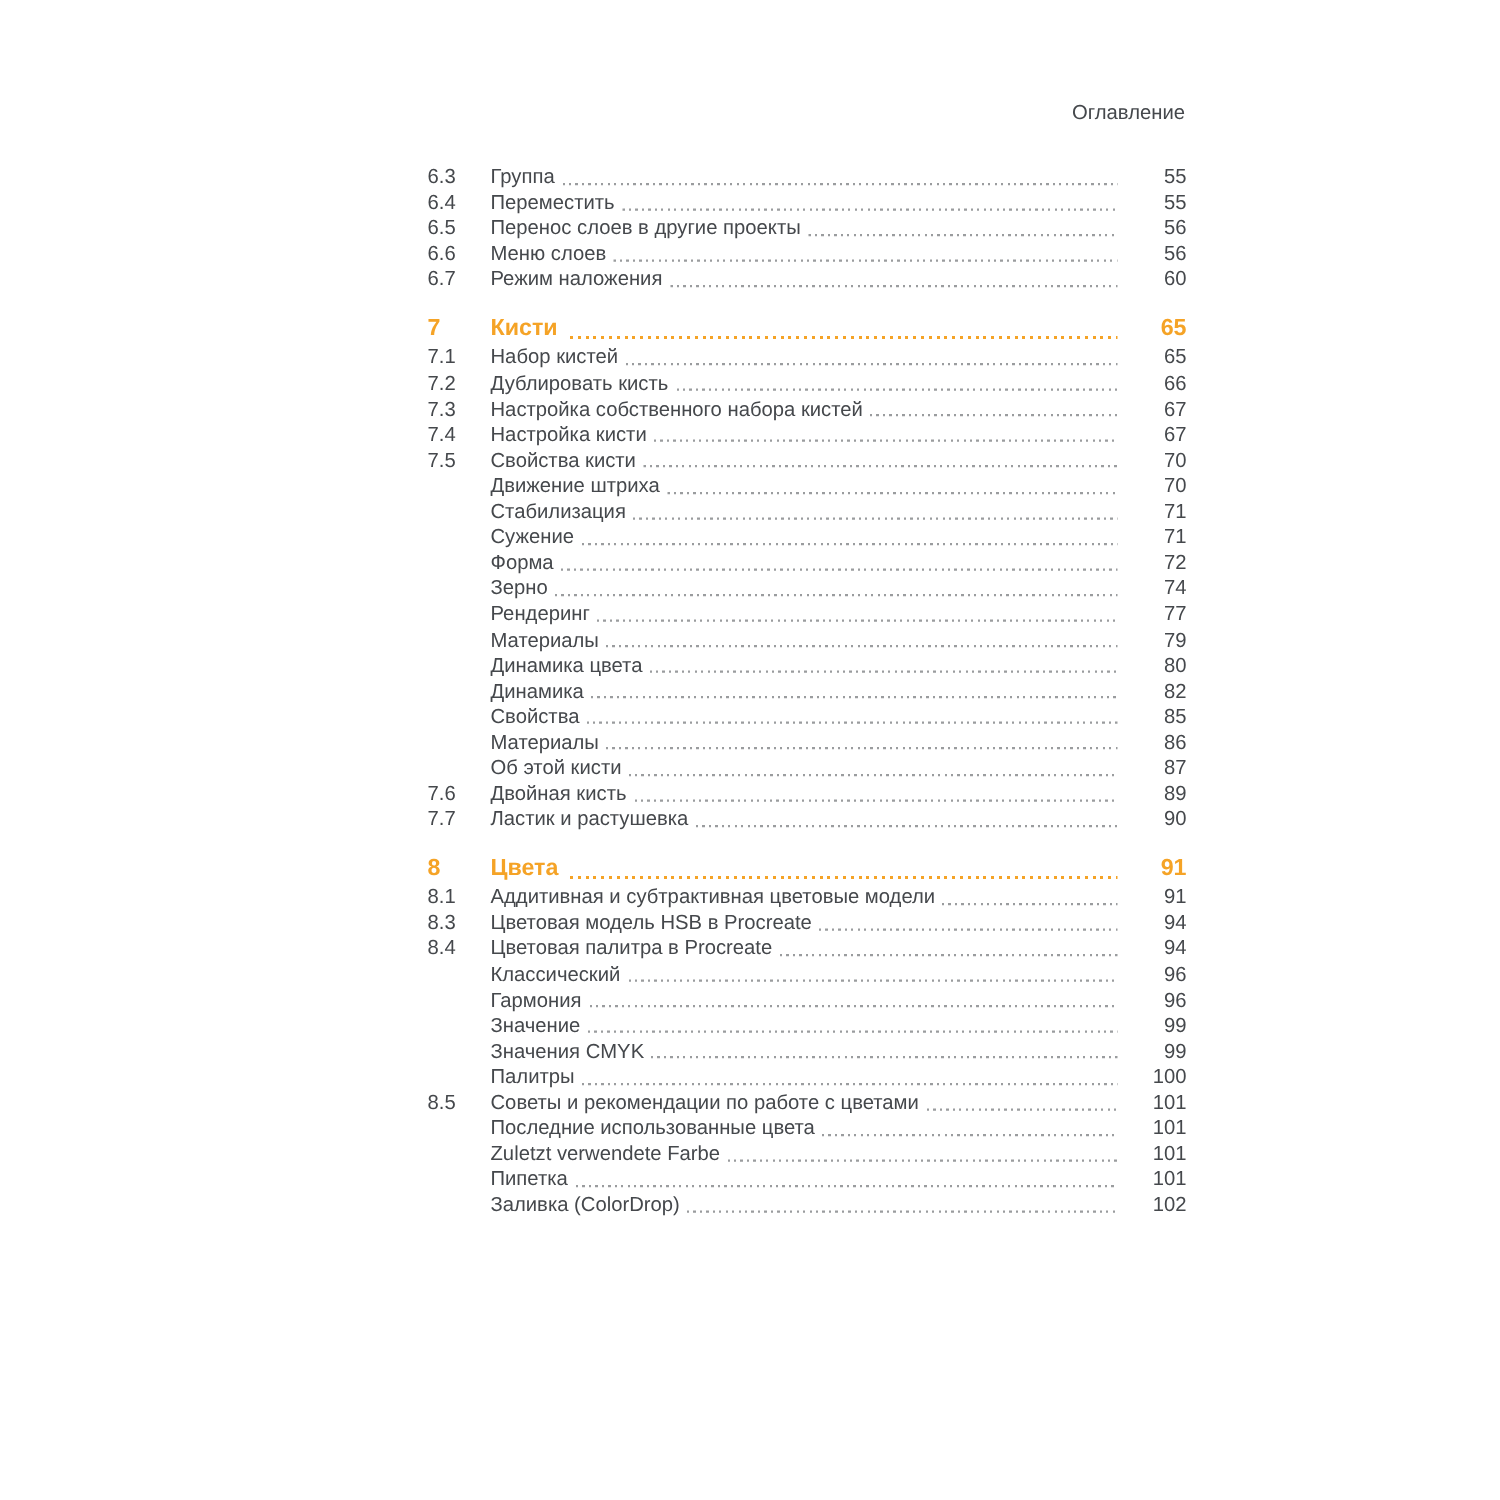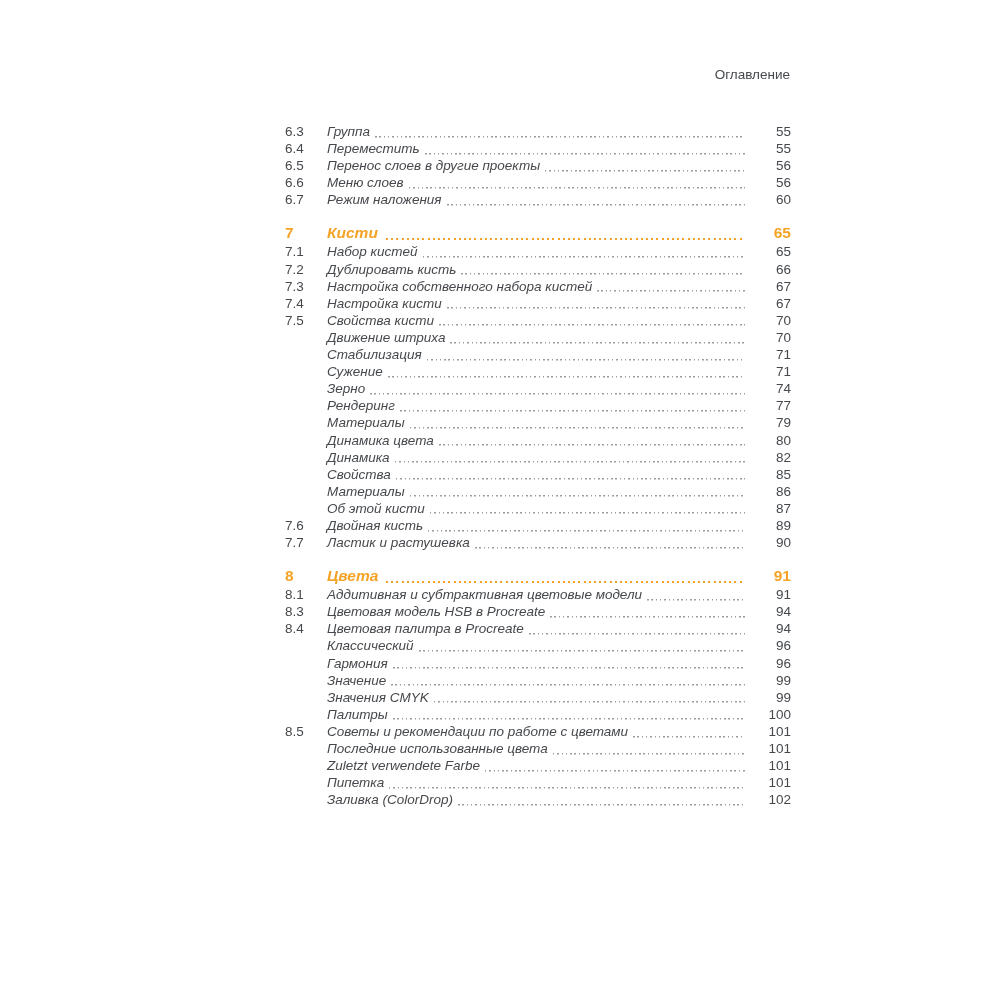--- a/index.html
+++ b/index.html
@@ -23,39 +23,38 @@
   }
   .running-header {
     position: absolute;
     top: 67px;
     right: 210px;
     font-size: 13.5px;
     color: var(--text);
   }
   .toc {
     position: absolute;
-    top: 124px;
+    top: 110px;
     left: 285px;
     width: 506px;
   }
   .row {
     display: flex;
     align-items: baseline;
     height: 17.1px;
     font-size: 13.5px;
     color: var(--text);
     white-space: nowrap;
   }
   .row .num {
     flex: none;
     width: 42px;
   }
   .row .title {
     flex: none;
-    font-style: italic;
   }
   .row .leader {
     flex: 1 1 auto;
     align-self: stretch;
     margin: 0 14px 0 5px;
     background-image: repeating-linear-gradient(to right,
       var(--dot) 0, var(--dot) 1.5px, transparent 1.5px, transparent 4.3px);
     background-size: 100% 1.5px;
     background-repeat: no-repeat;
     background-position: 0 calc(100% - 4px);
@@ -173,20 +172,26 @@
         <span class="pg">71</span>
       </div>
       <div class="row sub">
         <span class="num"></span>
         <span class="title">Сужение</span>
         <span class="leader"></span>
         <span class="pg">71</span>
       </div>
       <div class="row sub">
         <span class="num"></span>
+        <span class="title">Форма</span>
+        <span class="leader"></span>
+        <span class="pg">72</span>
+      </div>
+      <div class="row sub">
+        <span class="num"></span>
         <span class="title">Зерно</span>
         <span class="leader"></span>
         <span class="pg">74</span>
       </div>
       <div class="row sub">
         <span class="num"></span>
         <span class="title">Рендеринг</span>
         <span class="leader"></span>
         <span class="pg">77</span>
       </div>

